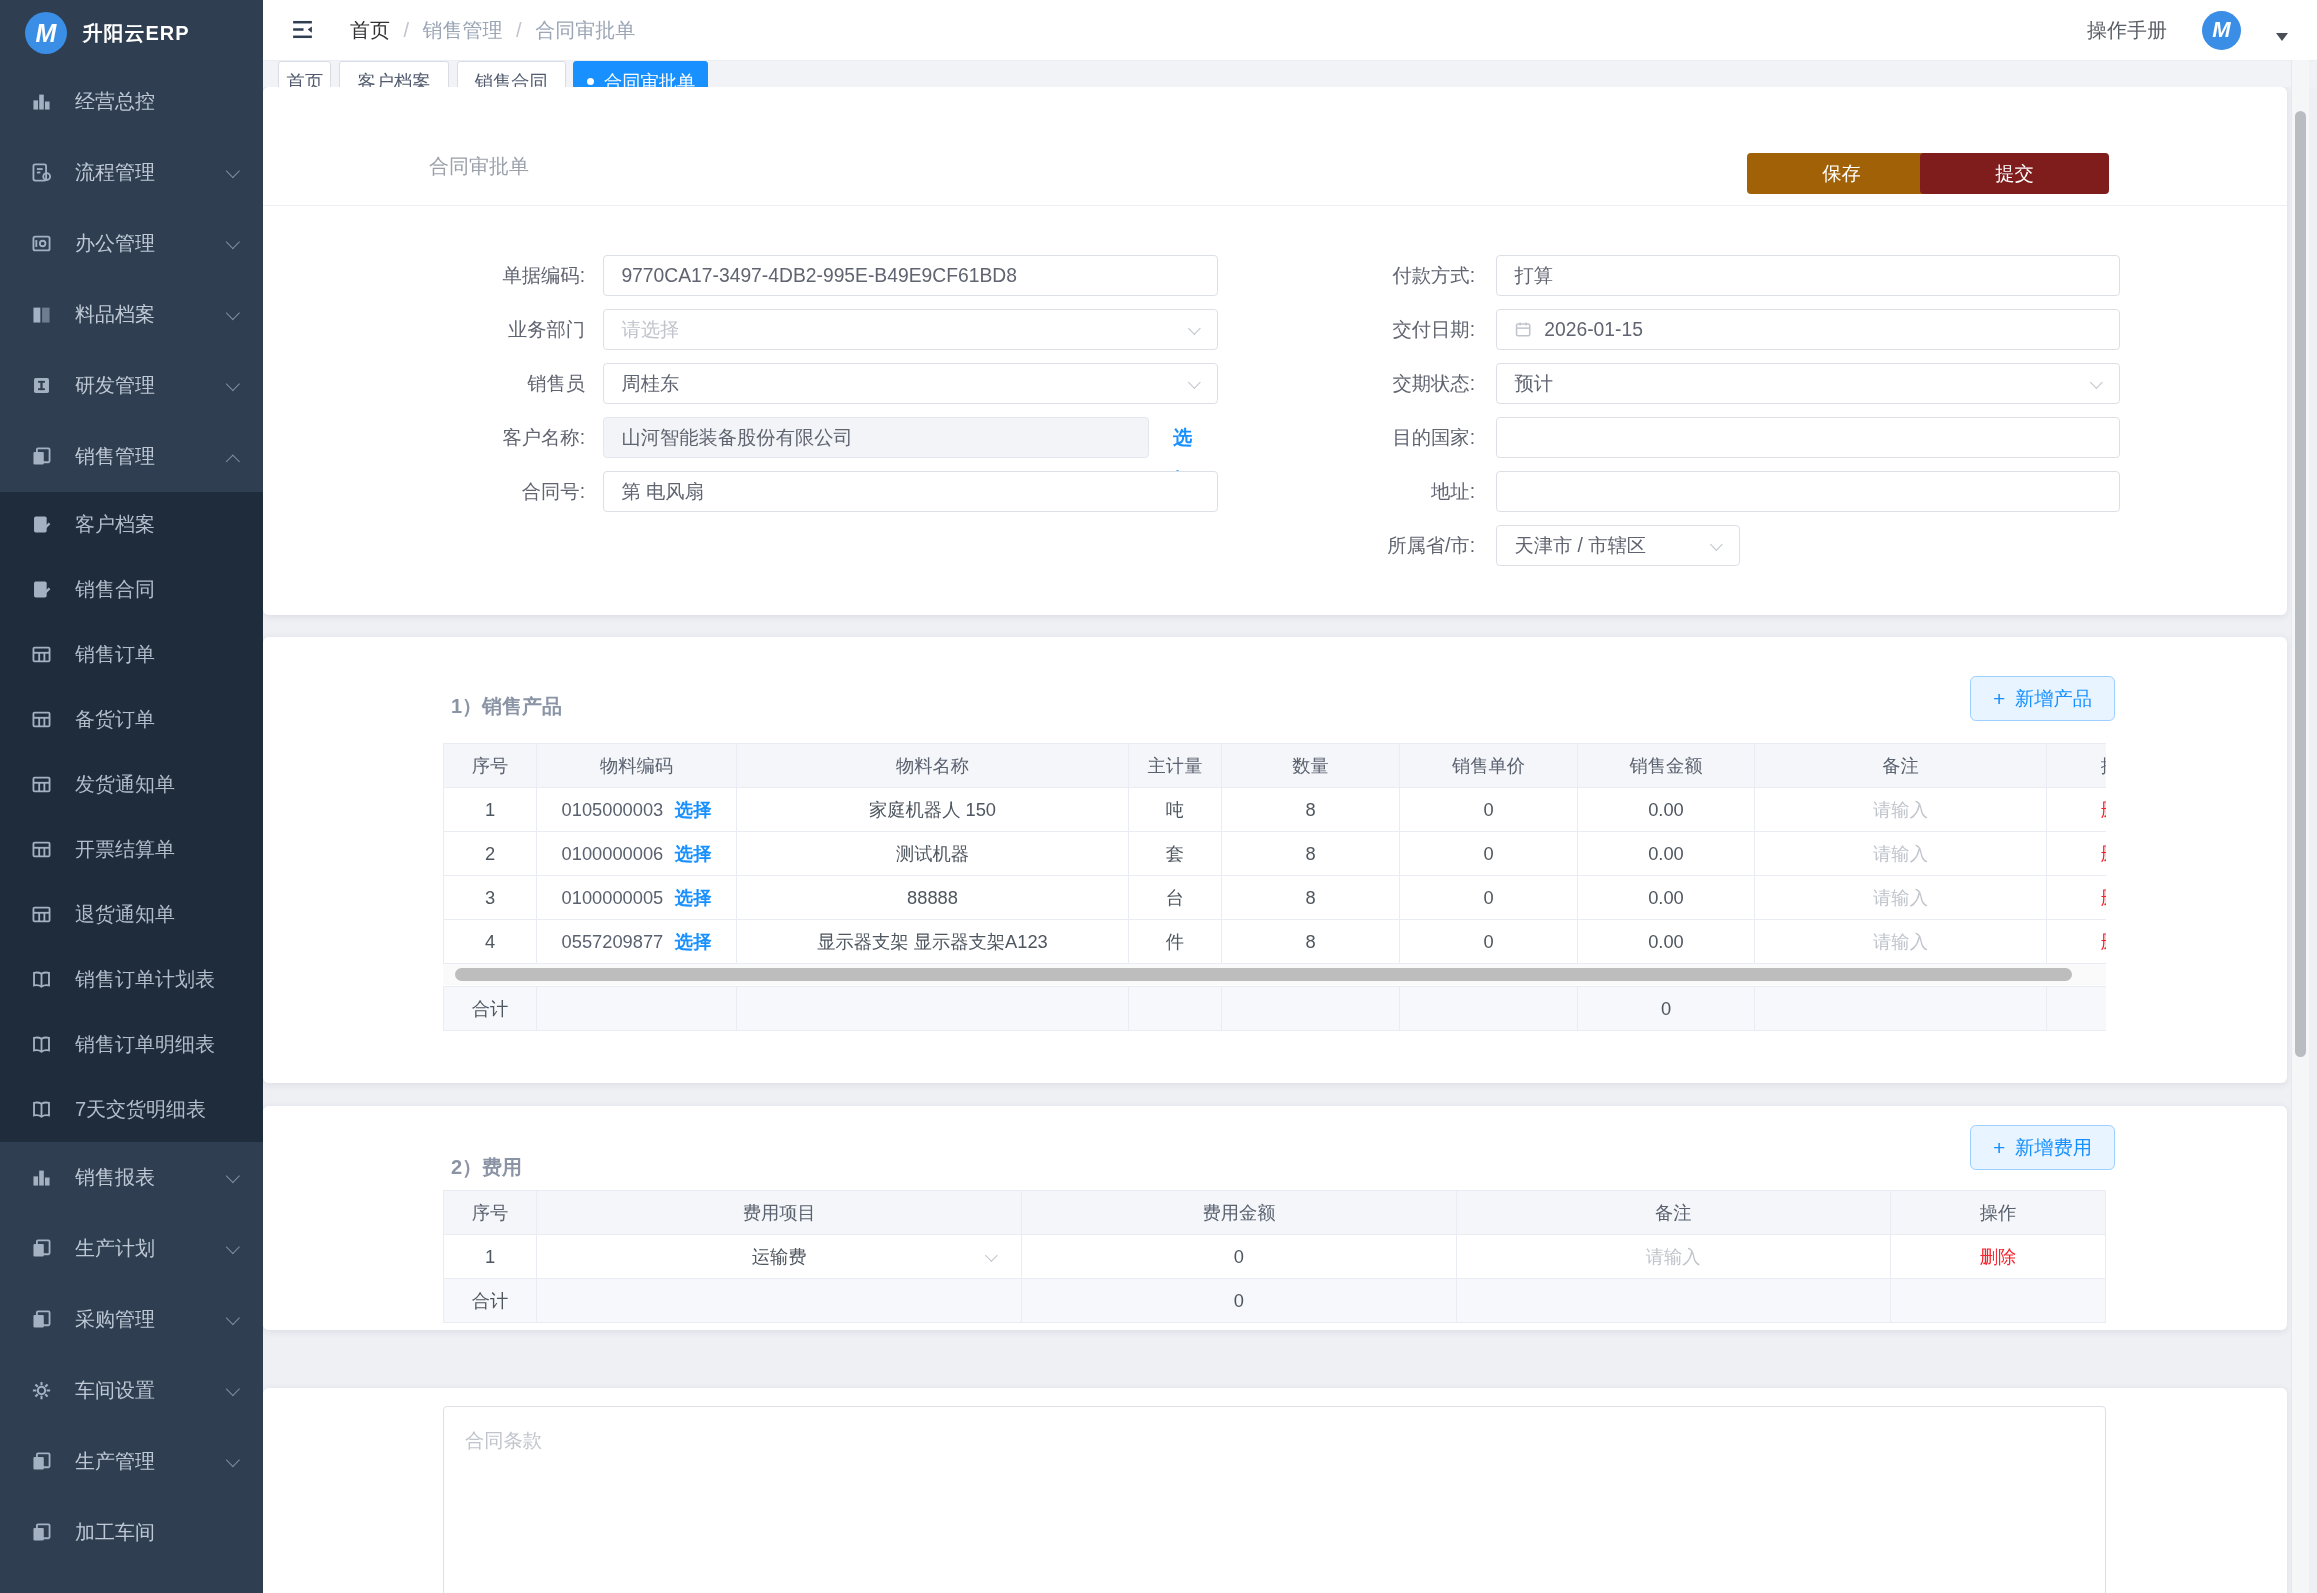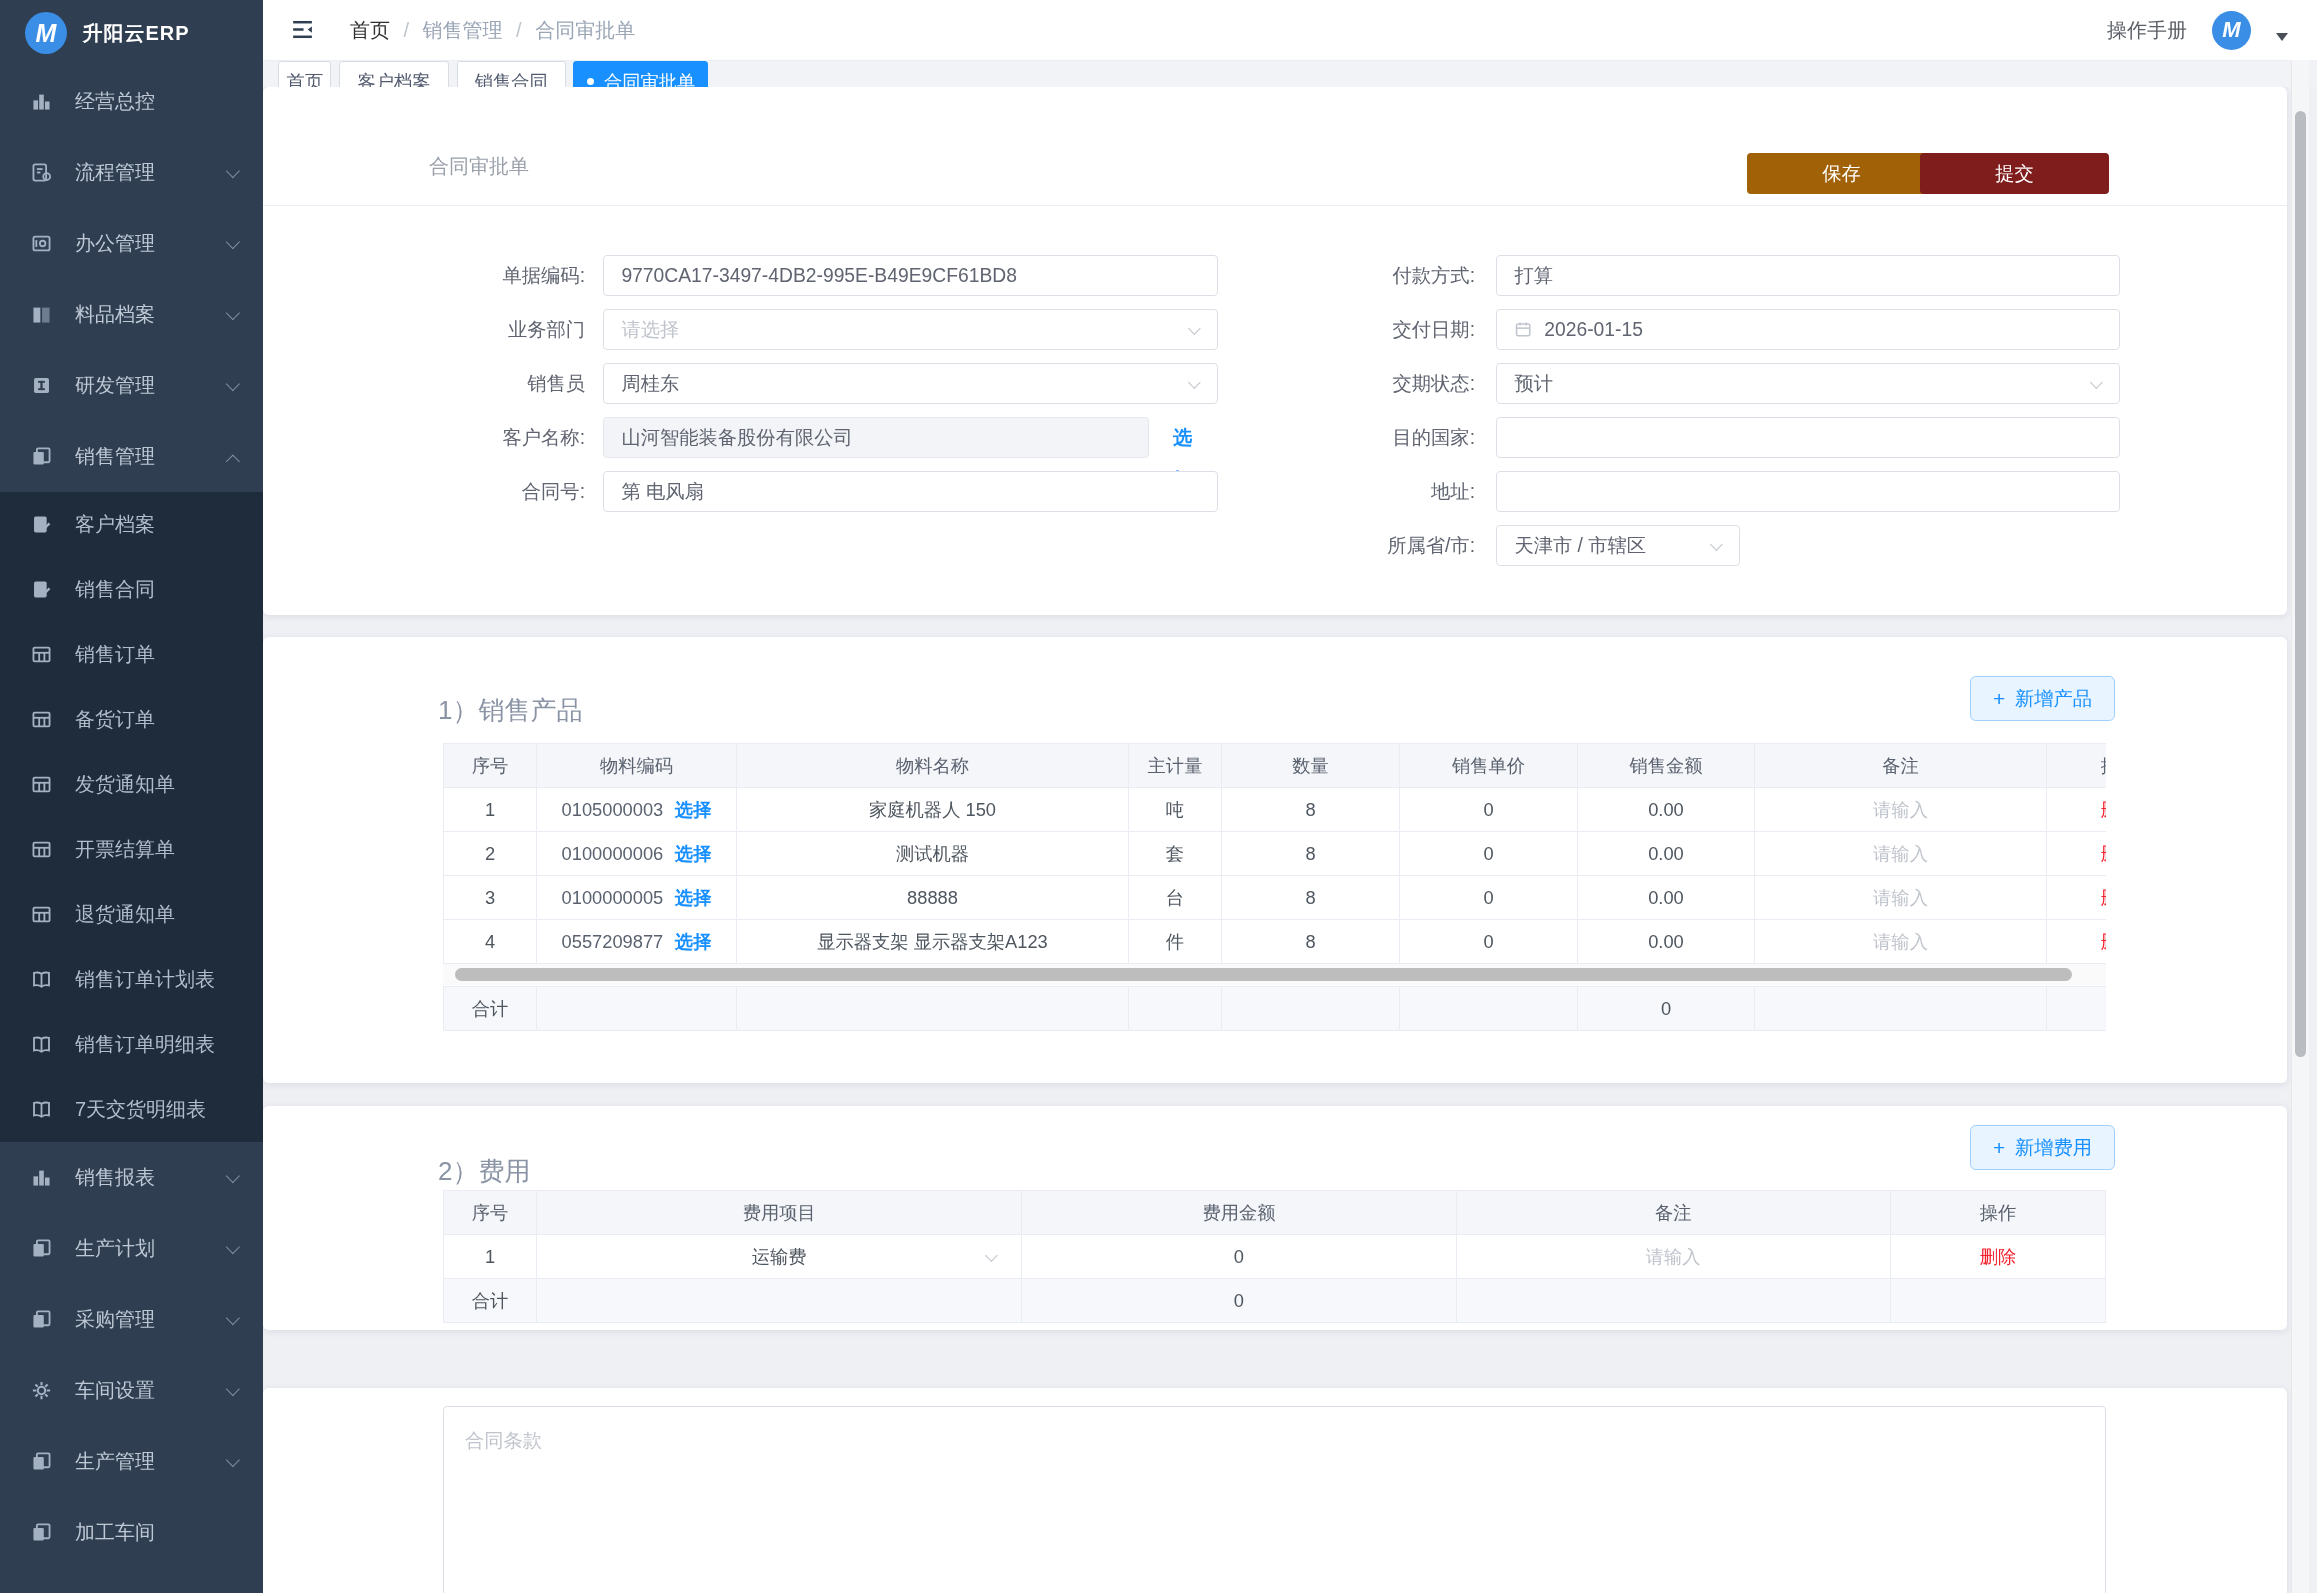--- a/index.html
+++ b/index.html
@@ -19,21 +19,21 @@
   .chev:before{content:"";position:absolute;left:1.9px;top:0;width:8.7px;height:8.7px;border-right:1.9px solid #7e8ea1;border-bottom:1.9px solid #7e8ea1;transform:rotate(45deg);margin-top:-6.8px;}
   .chev.up:before{transform:rotate(225deg);margin-top:0;}
   
   .main{position:absolute;left:263px;top:0;right:0;bottom:0;}
   .topbar{position:absolute;left:0;top:0;right:0;height:60px;background:#ffffff;border-bottom:1px solid #ebeef2;z-index:4;}
   .fold{position:absolute;left:27px;top:17.4px;width:25px;height:25px;cursor:pointer;color:#2f3e51;}
   .crumb{position:absolute;left:87px;top:0;height:60px;display:flex;align-items:center;font-size:20px;}
   .crumb .c1{color:#303133;}
   .crumb .sep{color:#c0c4cc;margin:0 13.5px;}
   .crumb .c2{color:#9aa5b5;}
-  .top-right{position:absolute;right:29px;top:0;height:60px;display:flex;align-items:center;gap:25px;}
+  .top-right{position:absolute;right:29px;top:0;height:60px;display:flex;align-items:center;gap:35px;}
   .manual{font-size:20px;color:#5a5e66;cursor:pointer;}
   .avatar{width:39px;height:39px;border-radius:50%;background:#3a8ee6;color:#fff;display:flex;align-items:center;justify-content:center;font-size:22px;font-weight:bold;font-style:italic;cursor:pointer;}
   .caret{width:0;height:0;border-left:6.8px solid transparent;border-right:6.8px solid transparent;border-top:8.7px solid #4a4e57;margin-top:13.5px;cursor:pointer;}
   
   .tabrow{position:absolute;left:0;top:60px;right:25px;height:27px;background:#f2f3f6;overflow:hidden;z-index:2;}
   .tabs{display:flex;gap:7.7px;padding-left:15.4px;padding-top:1px;}
   .tab{height:39px;background:#fff;border:1px solid #d8dce5;color:#515a6e;font-size:18.3px;display:flex;align-items:center;justify-content:center;border-radius:2.9px;cursor:pointer;}
   .tab.active{background:#1890ff;border-color:#1890ff;color:#fff;gap:9.7px;}
   .tab .dot{width:7.7px;height:7.7px;border-radius:50%;background:#fff;}
   
@@ -56,21 +56,21 @@
   .fctl{position:absolute;top:0;height:41px;border:1px solid #dcdfe6;border-radius:3.9px;background:#fff;display:flex;align-items:center;padding:0 17.4px;font-size:19.3px;color:#5f6470;box-sizing:border-box;}
   .field.fl .fctl{left:340px;width:615px;}
   .field.fr .fctl{left:1233px;width:624px;}
   .fctl.ro{background:#f2f4f7;border-color:#e3e7ed;width:546px !important;}
   .fctl .ph{color:#c0c4cc;}
   .selchev{position:absolute;right:15.4px;top:50%;width:11.6px;height:11.6px;}
   .selchev:before{content:"";position:absolute;width:7.7px;height:7.7px;border-right:1.7px solid #c0c4cc;border-bottom:1.7px solid #c0c4cc;transform:rotate(45deg);margin-top:-5.8px;}
   .pick-link{position:absolute;left:910px;top:0;line-height:42px;font-size:19.3px;color:#1890ff;font-weight:bold;}
   .cal{margin-right:11.6px;display:flex;align-items:center;}
   
-  .sec-title{position:absolute;left:175px;font-size:26px;color:#8a94a5;}
+  .sec-title{position:absolute;left:188px;font-size:20px;color:#8a94a5;font-weight:bold;}
   .add-btn{position:absolute;left:1707px;width:143px;height:43px;background:#e8f4ff;border:1px solid #9fcfff;border-radius:5.8px;color:#1890ff;font-size:19.3px;display:flex;align-items:center;justify-content:center;gap:9.7px;cursor:pointer;}
   .add-btn .plus{font-size:21px;line-height:1;}
   
   .tclip{position:absolute;left:180px;width:1663px;overflow:hidden;}
   table.grid{border-collapse:collapse;table-layout:fixed;}
   table.grid td,table.grid th{border:1px solid #e9ecf2;font-size:18.3px;font-weight:normal;color:#4e565f;height:43px;text-align:center;padding:0 7.7px;overflow:hidden;white-space:nowrap;}
   table.grid th{background:#f5f6f9;color:#5a6270;}
   table.grid .ph{color:#c0c4cc;text-align:center;}
   .pick{color:#1890ff;font-weight:bold;margin-left:11.6px;}
   .del{color:#f5222d;}

